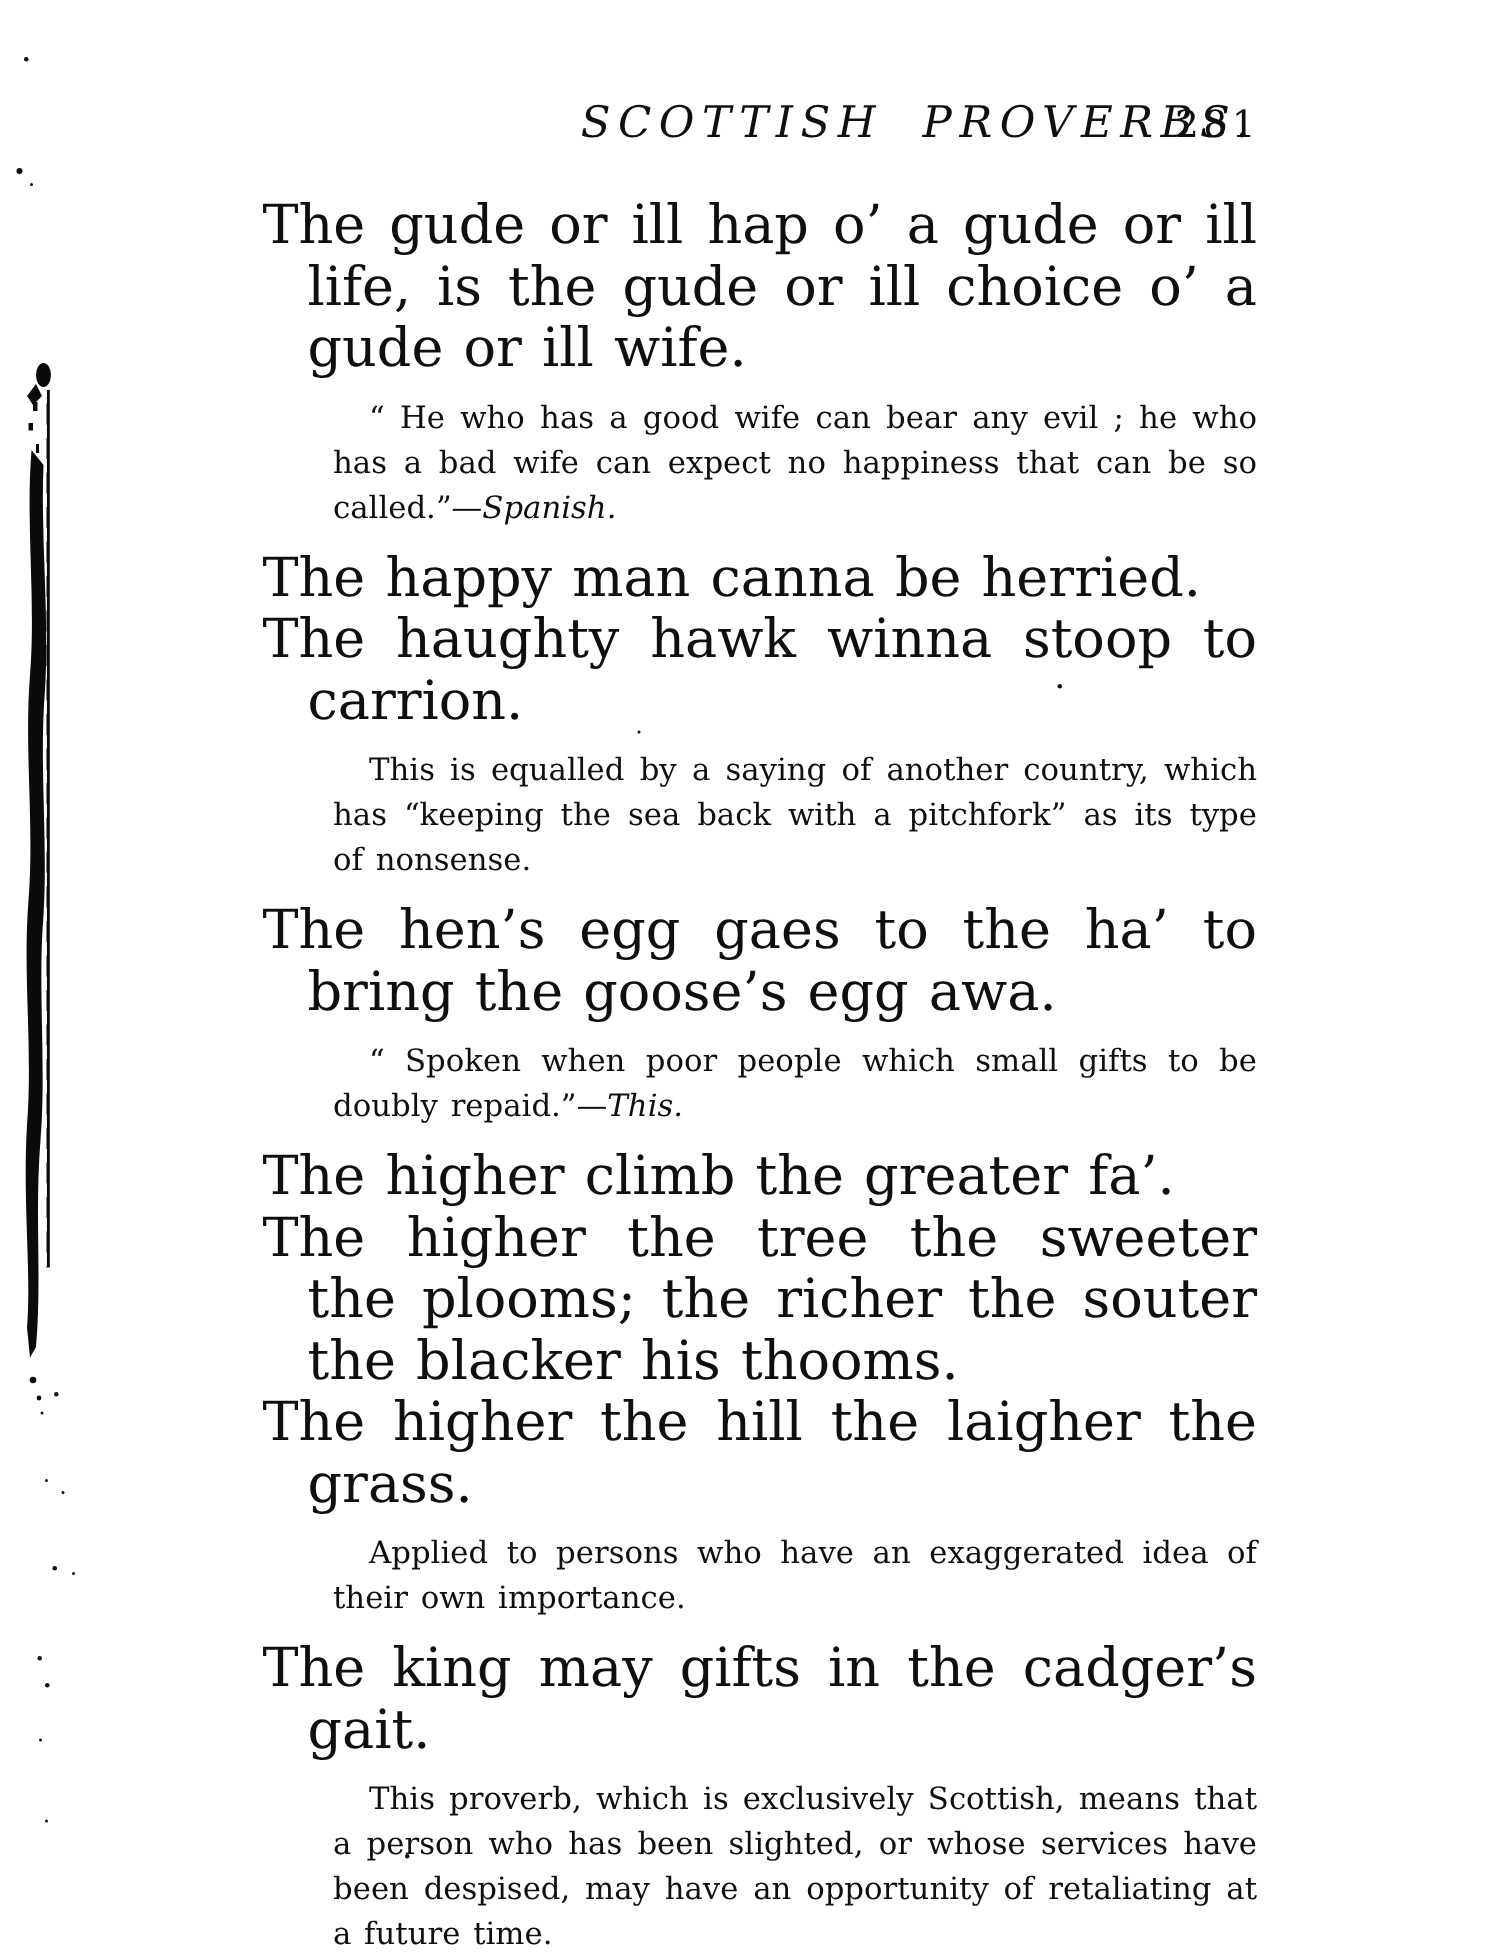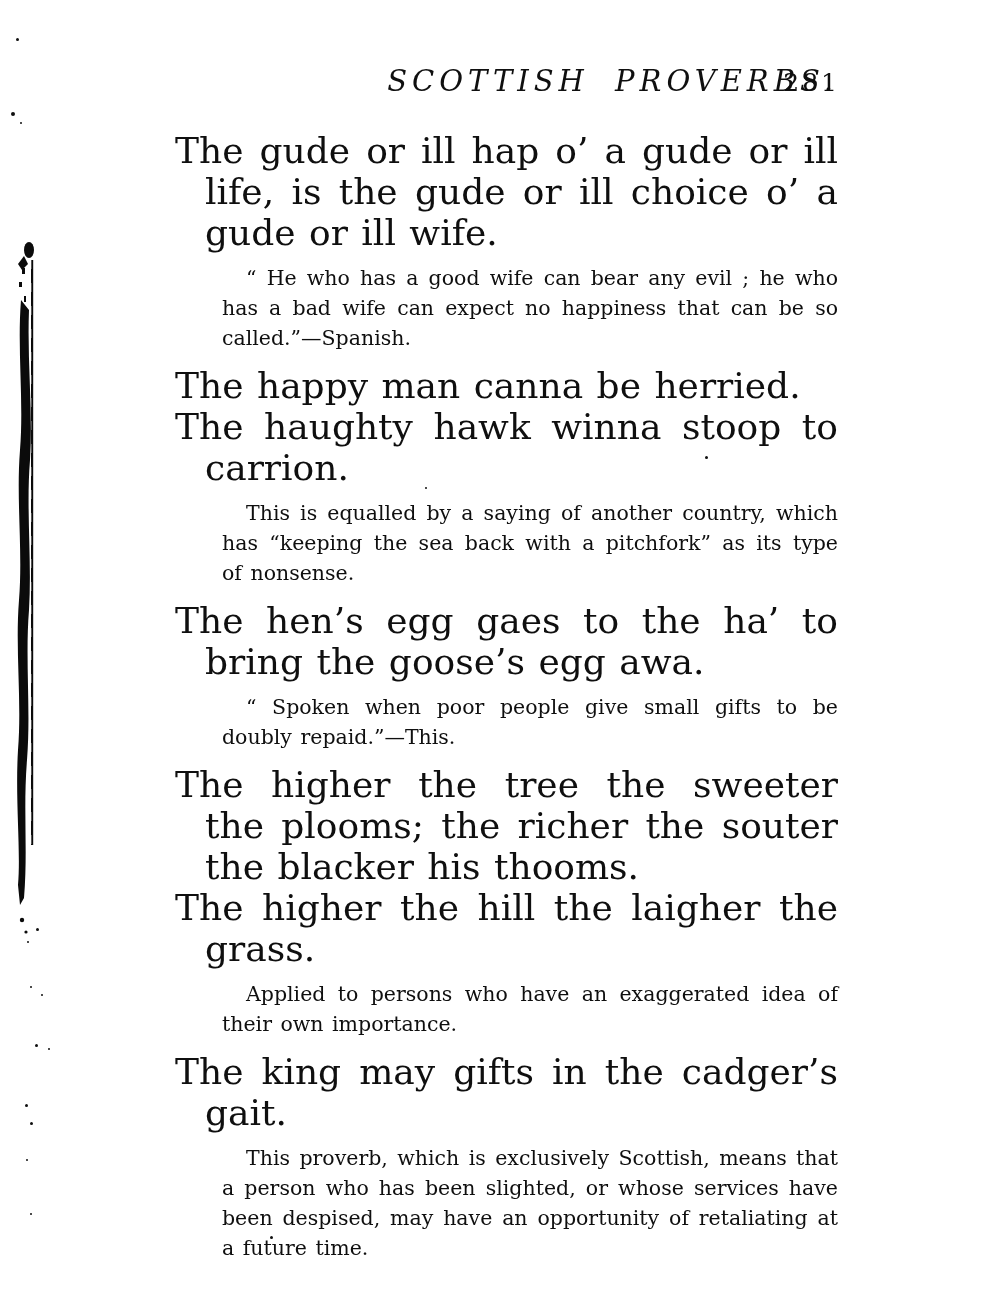--- a/index.html
+++ b/index.html
@@ -32,21 +32,21 @@
     padding-left:30px; text-indent:-30px;
     word-spacing:2px;
   }
   .note {
     font-size:20.5px; line-height:30px;
     text-align:justify;
     margin:10px 0 12px 47px;
     text-indent:24px;
     word-spacing:2px;
   }
-  .note .source { }
+  .note .source { font-style:italic; }
   .speck { position:absolute; background:#101010; border-radius:50%; }
   .streak-wrap { position:absolute; left:8px; top:110px; width:40px; height:830px; }
 </style>
 </head>
 <body>
 
 <div class="streak-wrap">
   <svg width="40" height="830" viewBox="0 0 40 830" xmlns="http://www.w3.org/2000/svg">
     <g fill="#0b0b0b" stroke="none">
 
@@ -102,20 +102,21 @@
     <span class="running-title">SCOTTISH PROVERBS.</span>
     <span class="page-number">281</span>
   </header>
   <main id="content">
       <p class="proverb"><span>The gude or ill hap o’ a gude or ill life, is the gude or ill choice o’ a gude or ill wife.</span></p>
       <p class="note"><span>“ He who has a good wife can bear any evil ; he who has a bad wife can expect no happiness that can be so called.”—</span><span class="source">Spanish.</span></p>
       <p class="proverb"><span>The happy man canna be herried.</span></p>
       <p class="proverb"><span>The haughty hawk winna stoop to carrion.</span></p>
       <p class="note"><span>This is equalled by a saying of another country, which has “keeping the sea back with a pitchfork” as its type of nonsense.</span></p>
       <p class="proverb"><span>The hen’s egg gaes to the ha’ to bring the goose’s egg awa.</span></p>
-      <p class="note"><span>“ Spoken when poor people give small gifts to be doubly repaid.”—</span><span class="source">This.</span></p>
+      <p class="note"><span>“ Spoken when poor people which small gifts to be doubly repaid.”—</span><span class="source">This.</span></p>
+      <p class="proverb"><span>The higher climb the greater fa’.</span></p>
       <p class="proverb"><span>The higher the tree the sweeter the plooms; the richer the souter the blacker his thooms.</span></p>
       <p class="proverb"><span>The higher the hill the laigher the grass.</span></p>
       <p class="note"><span>Applied to persons who have an exaggerated idea of their own importance.</span></p>
       <p class="proverb"><span>The king may gifts in the cadger’s gait.</span></p>
       <p class="note"><span>This proverb, which is exclusively Scottish, means that a person who has been slighted, or whose services have been despised, may have an opportunity of retaliating at a future time.</span></p>
     </main>
 </div>
 
 </body></html>

